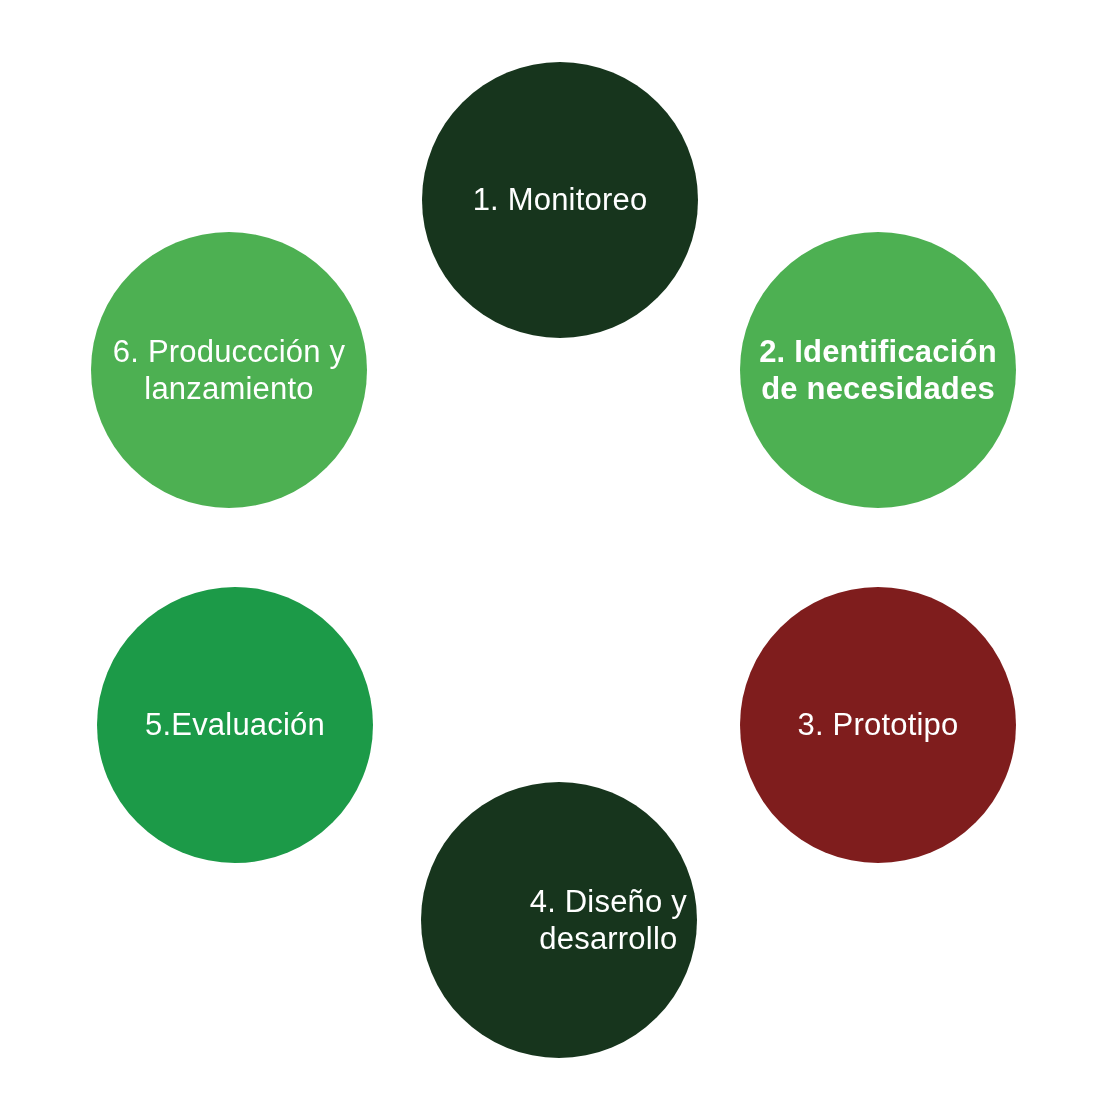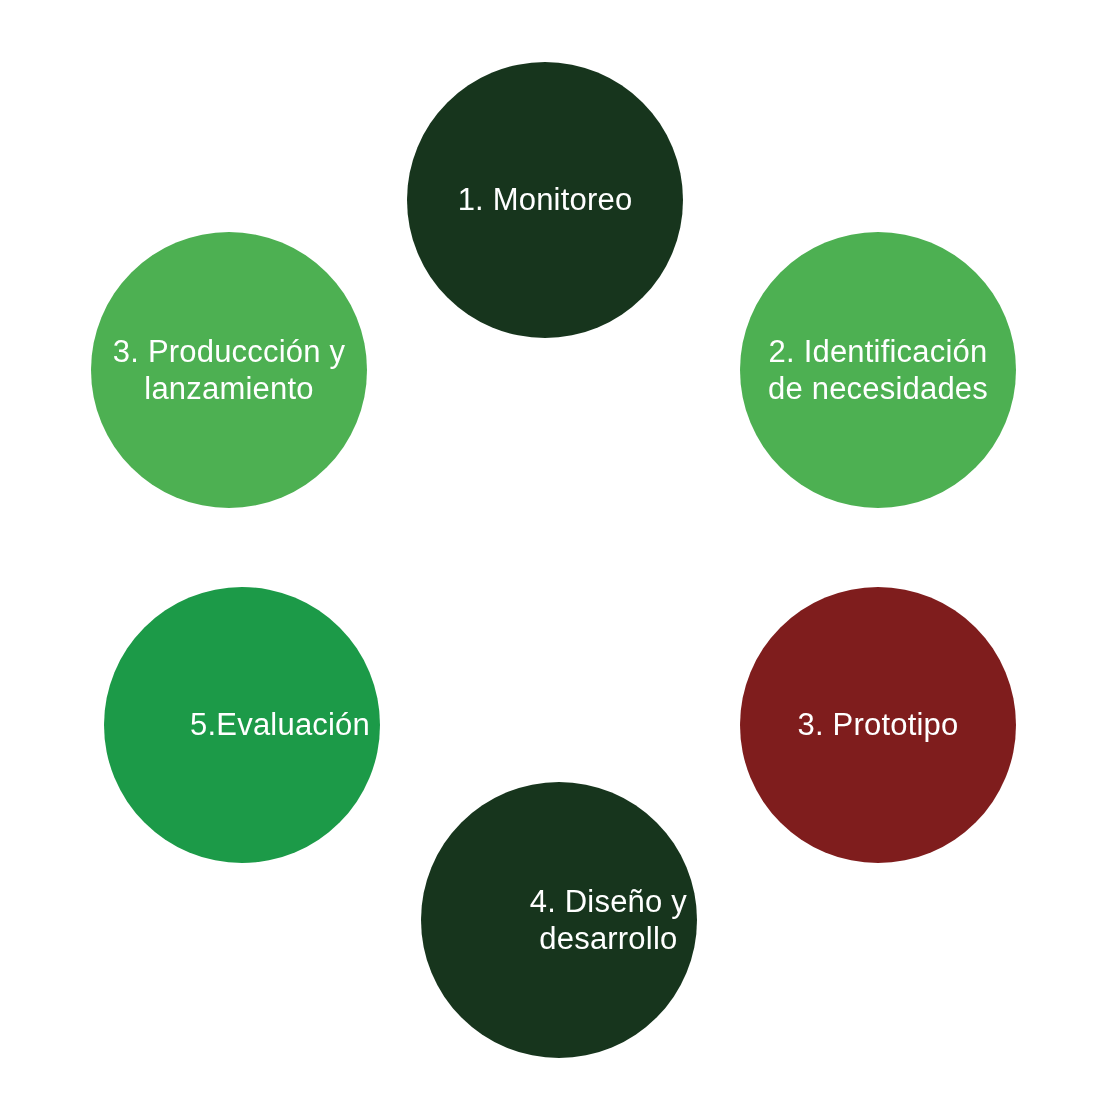--- a/index.html
+++ b/index.html
@@ -31,52 +31,52 @@
   .circle .label {
     color: #ffffff;
     font-size: 31px;
     line-height: 1.2;
     text-align: center;
     white-space: pre-line;
     letter-spacing: 0.2px;
     padding: 0 10px;
   }
   
-  .pos-1 { left: 407px; top: 62px;  }   
+  .pos-1 { left: 422px; top: 62px;  }   
   .pos-2 { left: 740px; top: 232px; }   
   .pos-3 { left: 740px; top: 587px; }   
   .pos-4 { left: 421px; top: 782px; justify-content: flex-end; }   
-  .pos-5 { left: 104px;  top: 587px; justify-content: flex-end; }   
+  .pos-5 { left: 97px;  top: 587px; }   
   .pos-6 { left: 91px;  top: 232px; }   
 </style>
 </head>
 <body>
 
 <div class="diagram">
 
   <div class="circle pos-1" style="background-color: rgb(23, 53, 29);">
     <span class="label">1. Monitoreo</span>
   </div>
 
-  <div class="circle pos-2" style="background-color: rgb(77, 176, 82);">
+  <div class="circle pos-2" style="background-color: rgb(77, 176, 82); font-weight: bold;">
     <span class="label">2. Identificación
 de necesidades</span>
   </div>
 
   <div class="circle pos-3" style="background-color: #7f1d1d;">
     <span class="label">3. Prototipo</span>
   </div>
 
   <div class="circle pos-4" style="background-color: rgb(23, 53, 29);">
     <span class="label">4. Diseño y
 desarrollo</span>
   </div>
 
   <div class="circle pos-5" style="background-color: rgb(28, 154, 72);">
     <span class="label">5.Evaluación</span>
   </div>
 
   <div class="circle pos-6" style="background-color: rgb(77, 176, 82);">
-    <span class="label">3. Produccción y
+    <span class="label">6. Produccción y
 lanzamiento</span>
   </div>
 
 </div>
 
 </body></html>

